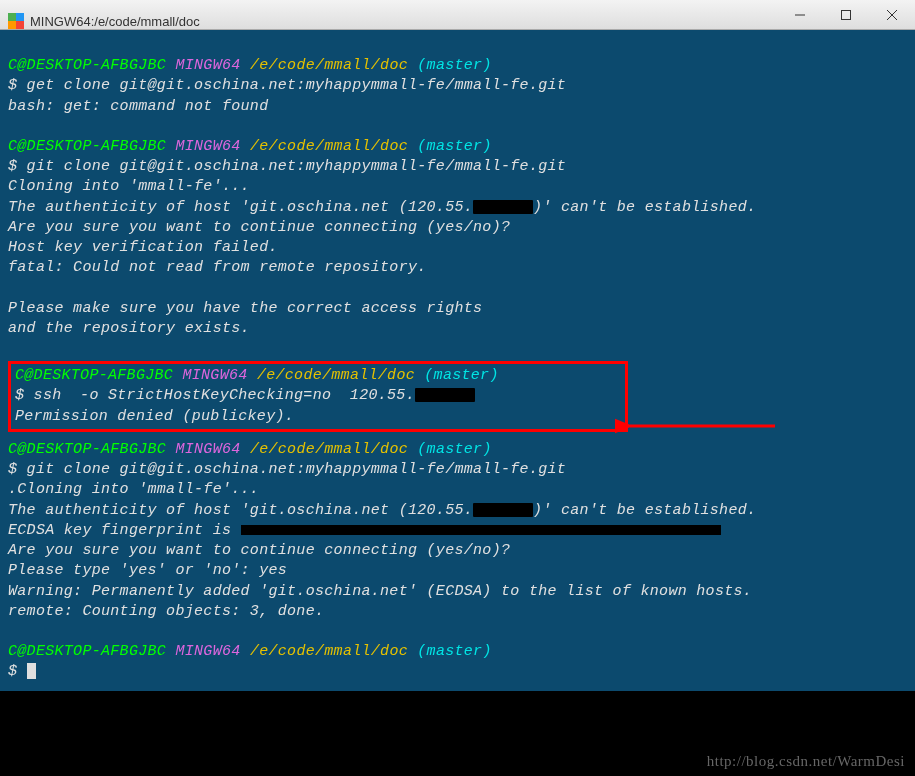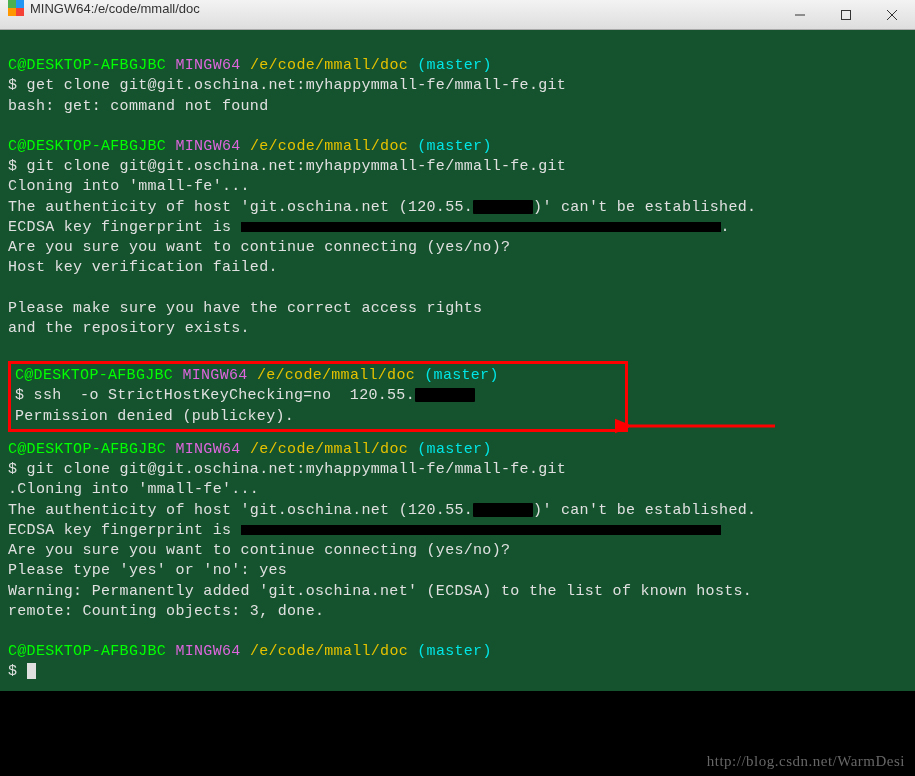--- a/index.html
+++ b/index.html
@@ -10,21 +10,21 @@
       font-family: "Consolas", "Courier New", monospace;
       font-size: 15px;
       overflow: hidden;
       position: relative;
     }
     .titlebar {
       background: #e0e0e0;
       background: linear-gradient(#f3f3f3, #dedede);
       height: 30px;
       display: flex;
-      align-items: flex-start;
+      align-items: flex-end;
       justify-content: space-between;
       padding: 0 0 0 8px;
       border-bottom: 1px solid #aaa;
     }
     .titlebar-left {
       display: flex;
       align-items: center;
       gap: 6px;
     }
     .app-icon {
@@ -45,25 +45,26 @@
       width: 46px;
       height: 100%;
       display: flex;
       align-items: center;
       justify-content: center;
       color: #333;
       font-size: 12px;
       font-family: Arial, sans-serif;
     }
     .terminal {
-      background: #14532d;
+      background: #0c4a6e;
       color: #ddd;
       padding: 6px 0 8px 8px;
       line-height: 1.35;
       letter-spacing: 0.3px;
+      font-style: italic;
     }
     .line { white-space: pre-wrap; font-size: 15px; }
     .green { color: #00ff00; }
     .magenta { color: #dd66dd; }
     .yellow { color: #e5c100; }
     .cyan { color: #00e5e5; }
     .white { color: #e0e0e0; }
     .prompt-sym { color: #e0e0e0; }
     .blank { height: 20px; }
     .redbox {
@@ -150,23 +151,23 @@
 
   <div class="line"><span class="green">C@DESKTOP-AFBGJBC</span> <span class="magenta">MINGW64</span> <span class="yellow">/e/code/mmall/doc</span> <span class="cyan">(master)</span></div>
   <div class="line white"><span class="prompt-sym">$ </span><span>get clone git@git.oschina.net:myhappymmall-fe/mmall-fe.git</span></div>
   <div class="line white">bash: get: command not found</div>
   <div class="blank"></div>
 
   <div class="line"><span class="green">C@DESKTOP-AFBGJBC</span> <span class="magenta">MINGW64</span> <span class="yellow">/e/code/mmall/doc</span> <span class="cyan">(master)</span></div>
   <div class="line white"><span class="prompt-sym">$ </span><span>git clone git@git.oschina.net:myhappymmall-fe/mmall-fe.git</span></div>
   <div class="line white">Cloning into 'mmall-fe'...</div>
   <div class="line white"><span>The authenticity of host 'git.oschina.net (120.55.</span><span class="redacted" style="width:60px"></span><span>)' can't be established.</span></div>
-  <div class="line white"><span>ECDSA key fingerprint is </span><span class="redacted-line"></span>.</div>
   <div class="line white">Are you sure you want to continue connecting (yes/no)?</div>
   <div class="line white">Host key verification failed.</div>
+  <div class="line white">fatal: Could not read from remote repository.</div>
   <div class="blank"></div>
   <div class="line white">Please make sure you have the correct access rights</div>
   <div class="line white">and the repository exists.</div>
   <div class="blank"></div>
 
   <div class="redbox">
     <div class="line"><span class="green">C@DESKTOP-AFBGJBC</span> <span class="magenta">MINGW64</span> <span class="yellow">/e/code/mmall/doc</span> <span class="cyan">(master)</span></div>
     <div class="line white"><span class="prompt-sym">$ </span><span>ssh  -o StrictHostKeyChecking=no  120.55.</span><span class="redacted" style="width:60px"></span></div>
     <div class="line white">Permission denied (publickey).</div>
   </div>

